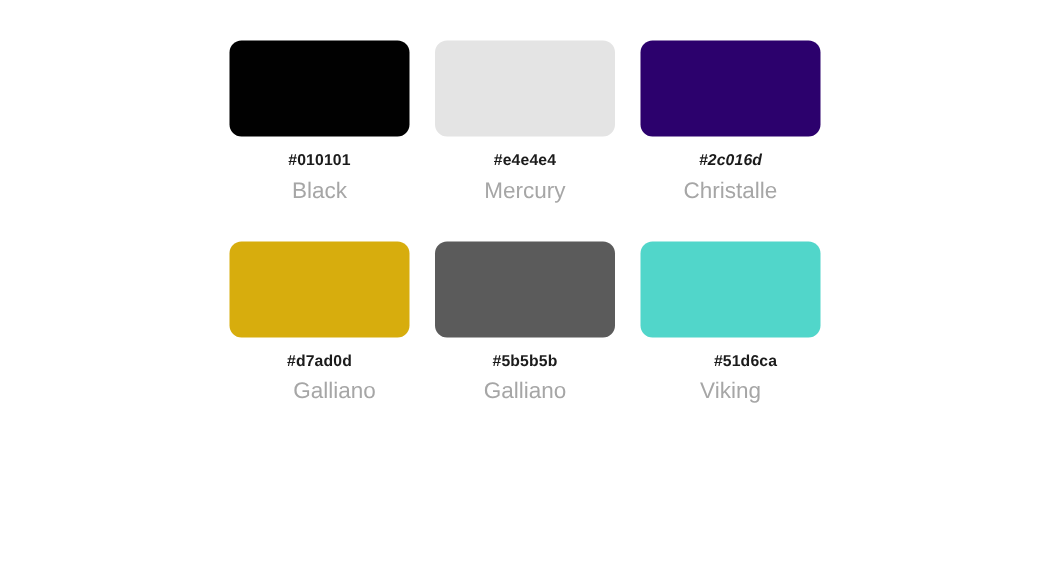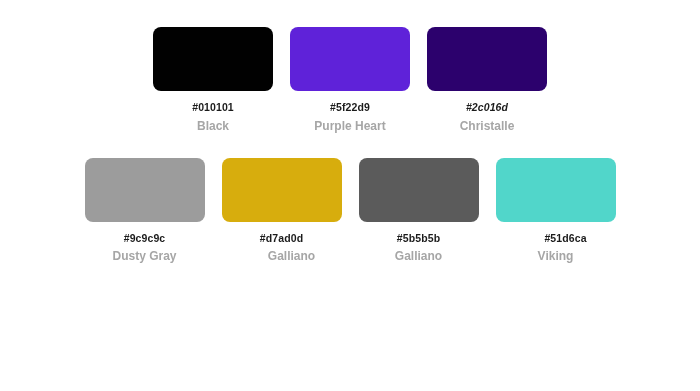--- a/index.html
+++ b/index.html
@@ -50,56 +50,51 @@
     font-size: 10.5px;
     font-weight: bold;
     color: #1b1b1b;
     letter-spacing: 0.1px;
     line-height: 1;
     white-space: nowrap;
   }
 
   .swatch-name {
     margin-top: 7px;
-    font-size: 12px;
-    font-weight: bold;
+    font-size: 15px;
+    font-weight: normal;
     color: #a6a6a6;
     line-height: 1;
     white-space: nowrap;
   }
 </style>
 </head>
 <body style="background-color: rgb(255, 255, 255);">
 
 <div class="palette">
 
   <div class="palette-row">
     <div class="swatch-cell">
       <div class="swatch-chip" style="background-color: rgb(1, 1, 1);"></div>
       <div class="swatch-hex" style="color: rgb(27, 27, 27);">#010101</div>
       <div class="swatch-name" style="color: rgb(166, 166, 166);">Black</div>
     </div>
     <div class="swatch-cell">
-      <div class="swatch-chip" style="background-color: rgb(95, 34, 217);"></div>
-      <div class="swatch-hex" style="color: rgb(27, 27, 27);">#5f22d9</div>
-      <div class="swatch-name" style="color: rgb(166, 166, 166);">Purple Heart</div>
+      <div class="swatch-chip" style="background-color: rgb(228, 228, 228);"></div>
+      <div class="swatch-hex" style="color: rgb(27, 27, 27);">#e4e4e4</div>
+      <div class="swatch-name" style="color: rgb(166, 166, 166);">Mercury</div>
     </div>
     <div class="swatch-cell">
       <div class="swatch-chip" style="background-color: rgb(44, 1, 109);"></div>
       <div class="swatch-hex" style="color: rgb(27, 27, 27); font-style: italic;">#2c016d</div>
       <div class="swatch-name" style="color: rgb(166, 166, 166); text-align: center;">Christalle</div>
     </div>
   </div>
 
   <div class="palette-row">
-    <div class="swatch-cell">
-      <div class="swatch-chip" style="background-color: rgb(156, 156, 156);"></div>
-      <div class="swatch-hex" style="color: rgb(27, 27, 27);">#9c9c9c</div>
-      <div class="swatch-name" style="color: rgb(166, 166, 166);">Dusty Gray</div>
-    </div>
     <div class="swatch-cell">
       <div class="swatch-chip" style="background-color: rgb(215, 173, 13);"></div>
       <div class="swatch-hex" style="color: rgb(27, 27, 27);">#d7ad0d</div>
       <div class="swatch-name" style="color: rgb(166, 166, 166); padding-left: 20px;">Galliano</div>
     </div>
     <div class="swatch-cell">
       <div class="swatch-chip" style="background-color: rgb(91, 91, 91);"></div>
       <div class="swatch-hex" style="color: rgb(27, 27, 27);">#5b5b5b</div>
       <div class="swatch-name" style="color: rgb(166, 166, 166);">Galliano</div>
     </div>

